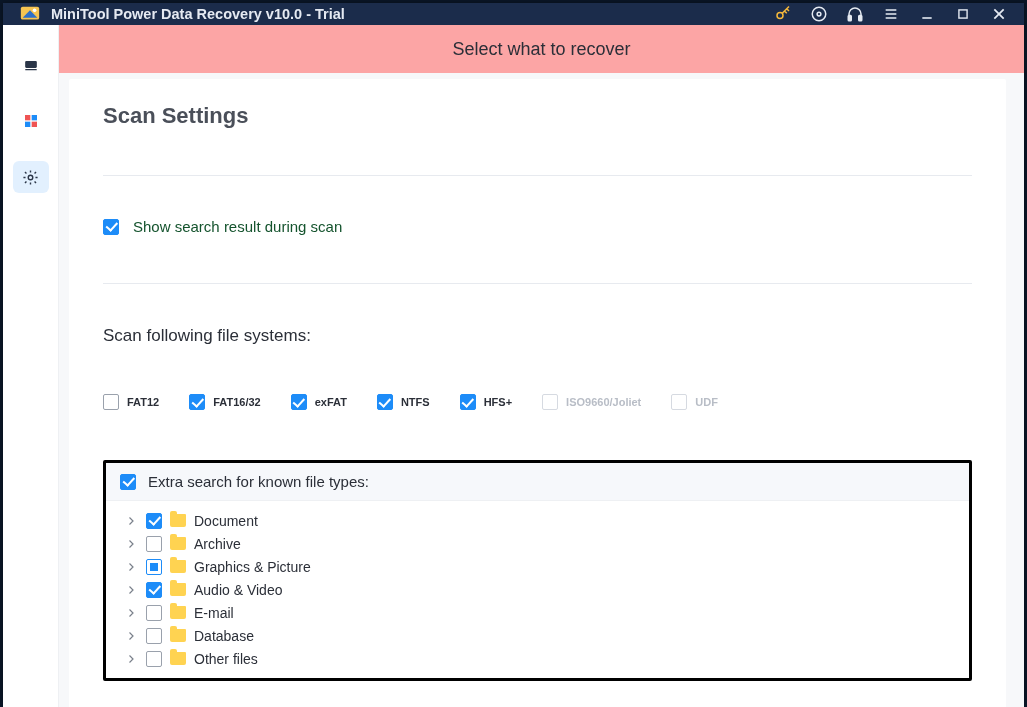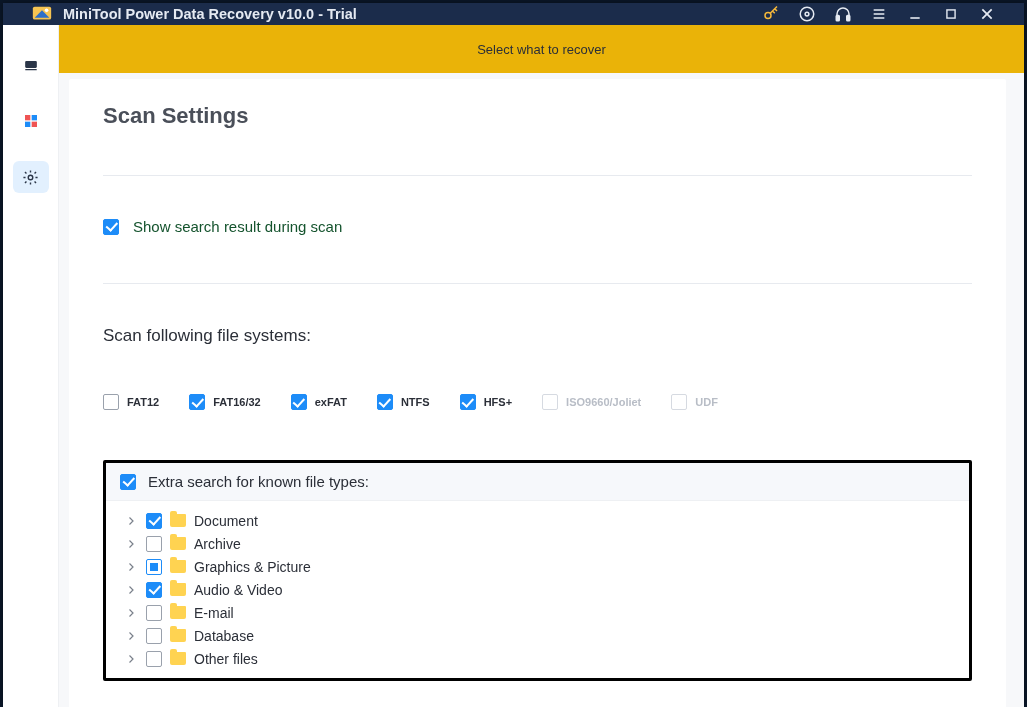--- a/index.html
+++ b/index.html
@@ -20,21 +20,21 @@
     display: flex;
     flex-direction: column;
     box-shadow: 0 0 6px rgba(0,0,0,0.4);
   }
   .titlebar {
     height: 42px;
     background: #1b2c4b;
     color: #e5eaf2;
     display: flex;
     align-items: center;
-    padding: 0 28px;
+    padding: 0 16px;
     font-size: 14.5px;
   }
   .titlebar .app-icon { width: 22px; height: 22px; margin-right: 10px; }
   .titlebar .title { flex: 1; font-weight: 600; }
   .titlebar .ctrls { display: flex; align-items: center; gap: 18px; }
   .titlebar .ctrls .ti { width: 18px; height: 18px; display:flex; align-items:center; justify-content:center; cursor:pointer; }
   .body {
     flex: 1;
     display: flex;
     background: #f7f8fa;
@@ -60,22 +60,22 @@
   .main {
     flex: 1;
     display: flex;
     flex-direction: column;
     padding: 0;
   }
   .tab-header {
     height: 48px;
     display:flex; align-items:center; justify-content:center;
     color: #2b2f38;
-    font-size: 13px;
-    background: #eab308;
+    font-size: 18px;
+    background: #fca5a5;
   }
   .panel {
     flex: 1;
     margin: 6px 18px 14px 10px;
     background: #fff;
     padding: 24px 34px 14px 34px;
     display: flex;
     flex-direction: column;
     border-radius: 2px;
     gap: 28px;

